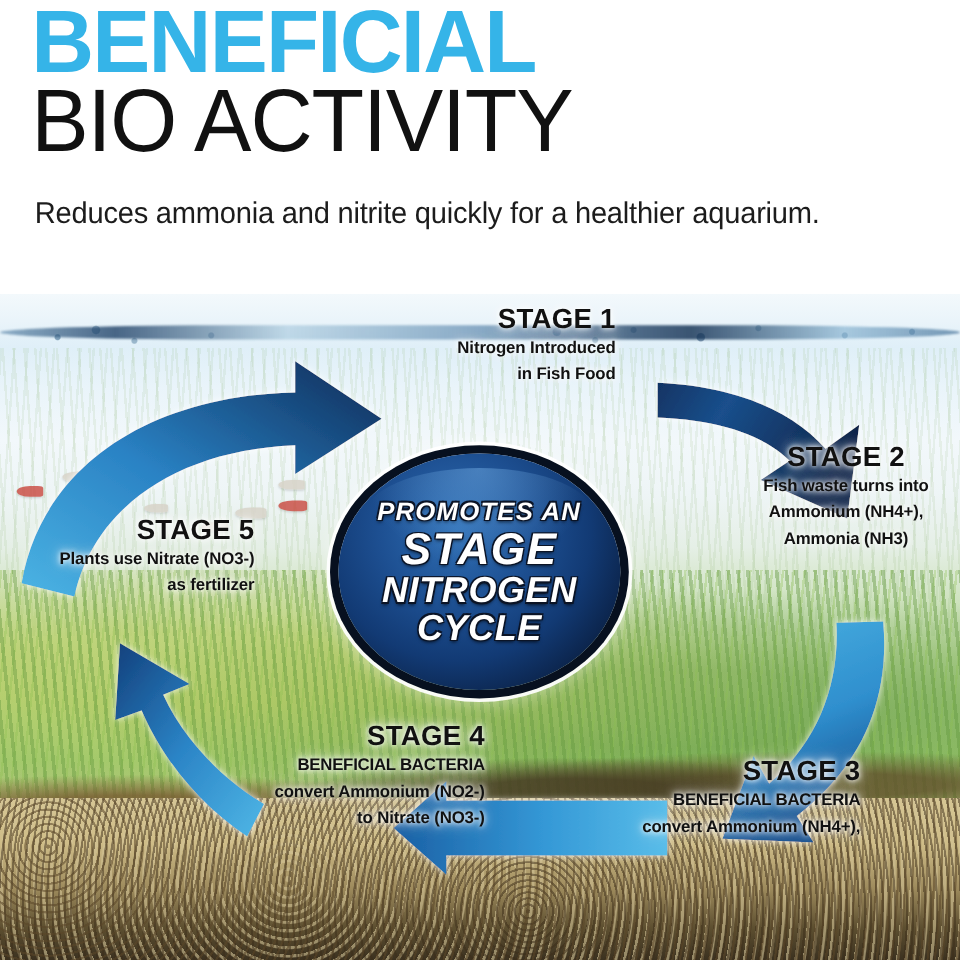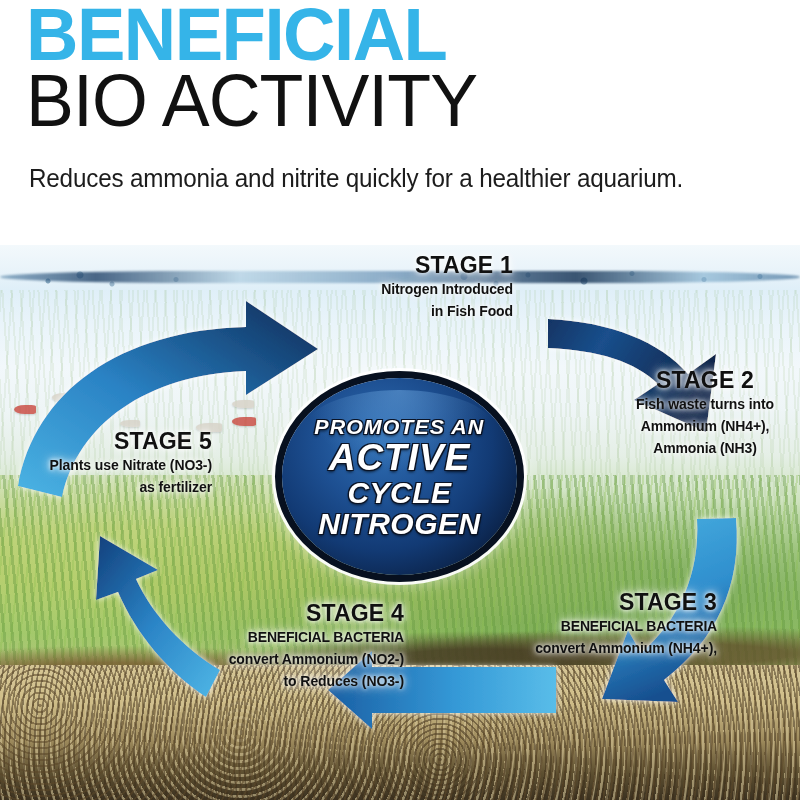--- a/index.html
+++ b/index.html
@@ -134,21 +134,21 @@
 
   
   .stage{position:absolute;text-align:right;color:#111111;
     text-shadow:0 0 4px rgba(255,255,255,.95),0 0 8px rgba(255,255,255,.85),0 0 14px rgba(255,255,255,.7);}
   .stage .s-title{font-size:23px;font-weight:700;line-height:26px;letter-spacing:.2px;}
   .stage .s-line{font-size:14px;font-weight:700;line-height:22px;letter-spacing:-.1px;}
   .stage .s-line.caps{letter-spacing:-.2px;padding-left:20px;}
 
   #stage-1{left:283px;top:252px;width:230px;}
   #stage-2{left:607px;top:367px;width:196px;text-align:center;}
-  #stage-3{left:453px;top:589px;width:264px;}
+  #stage-3{left:453px;top:629px;width:264px;}
   #stage-4{left:188px;top:600px;width:216px;}
   #stage-5{left:-14px;top:428px;width:226px;}
 </style>
 </head>
 <body>
 
 <div class="page">
 
   <div class="header">
     <div class="title-line1">BENEFICIAL</div>
@@ -256,23 +256,23 @@
                L 136 579
                C 152 614, 183 648, 220 670 Z" fill="url(#g45)"></path>
     </g>
   </svg>
 
   <div class="badge">
     <div class="badge-inner"></div>
     <div class="badge-gloss"></div>
     <div class="badge-text">
       <div class="bt-small">PROMOTES AN</div>
-      <div class="bt-big">ACTIVE</div>
+      <div class="bt-big">STAGE</div>
+      <div class="bt-mid">NITROGEN</div>
       <div class="bt-mid">CYCLE</div>
-      <div class="bt-mid">NITROGEN</div>
     </div>
   </div>
 
   <div class="stage" id="stage-1">
     <div class="s-title">STAGE 1</div>
     <div class="s-line">Nitrogen Introduced</div>
     <div class="s-line">in Fish Food</div>
   </div>
 
   <div class="stage" id="stage-2">
@@ -285,21 +285,21 @@
   <div class="stage" id="stage-3">
     <div class="s-title">STAGE 3</div>
     <div class="s-line caps">BENEFICIAL BACTERIA</div>
     <div class="s-line">convert Ammonium (NH4+),</div>
   </div>
 
   <div class="stage" id="stage-4">
     <div class="s-title">STAGE 4</div>
     <div class="s-line caps">BENEFICIAL BACTERIA</div>
     <div class="s-line">convert Ammonium (NO2-)</div>
-    <div class="s-line">to Reduces (NO3-)</div>
+    <div class="s-line">to Nitrate (NO3-)</div>
   </div>
 
   <div class="stage" id="stage-5">
     <div class="s-title">STAGE 5</div>
     <div class="s-line">Plants use Nitrate (NO3-)</div>
     <div class="s-line">as fertilizer</div>
   </div>
 
 </div>
 

